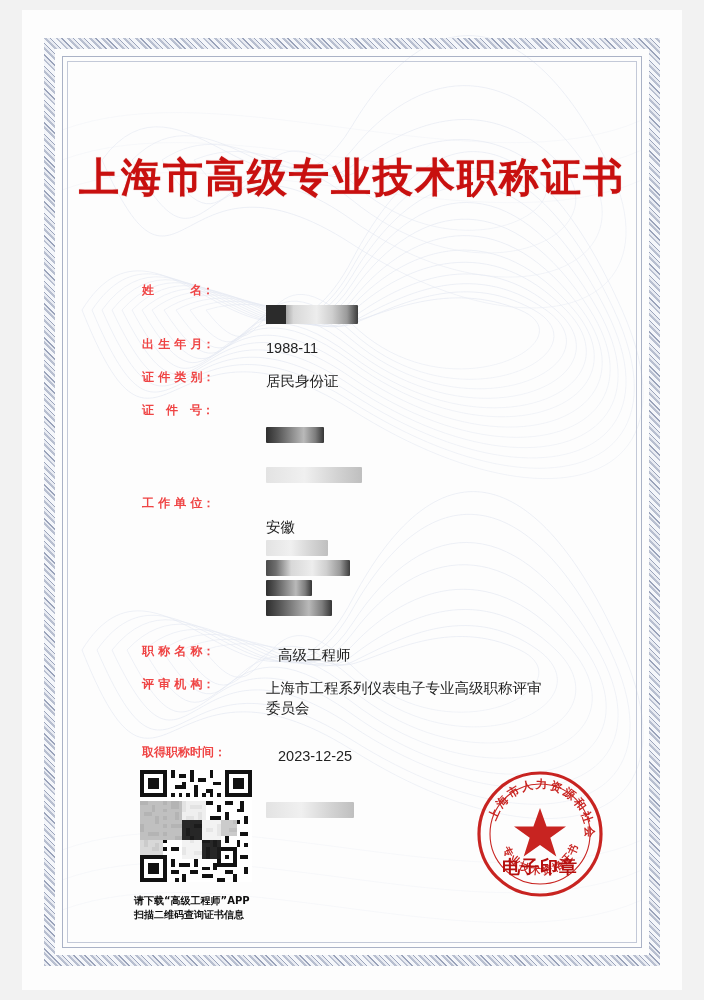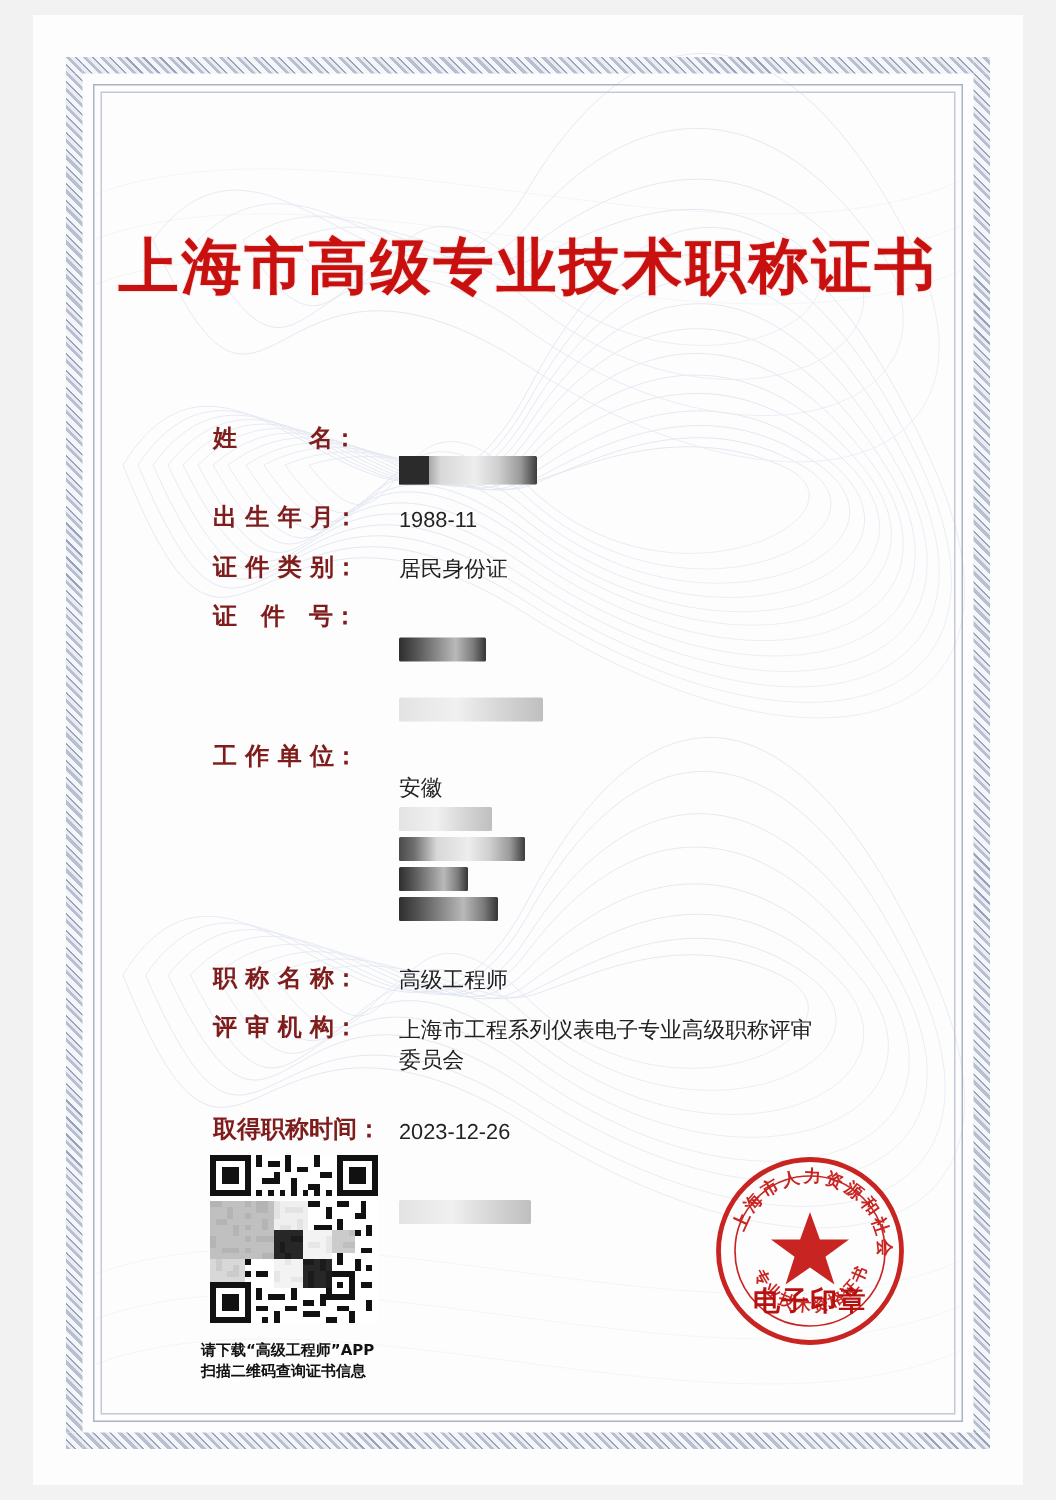--- a/index.html
+++ b/index.html
@@ -78,28 +78,28 @@
     position: absolute;
     left: 120px; top: 272px;
     width: 470px;
   }
   .row {
     display: flex;
     align-items: flex-start;
     margin-bottom: 11px;
     min-height: 22px;
   }
-  .row.gap-before { margin-top: 26px; }
+  .row.gap-before { margin-top: 26px; gap: 12px; }
   .label {
     width: 124px;
     flex: 0 0 124px;
     font-family: "DejaVu Serif", "Liberation Serif", serif;
-    font-size: 16px;
+    font-size: 12px;
     font-weight: 700;
-    color: #7f1d1d;
+    color: #ef4444;
     letter-spacing: 0px;
     display: flex;
     justify-content: space-between;
   }
   .label.tight { letter-spacing: 0; }
   .value {
     font-family: "DejaVu Serif", "Liberation Serif", serif;
     font-size: 14.5px;
     color: #222;
     line-height: 20px;
@@ -292,21 +292,21 @@
 
 
       <div class="row">
         <div class="label">评 审 机 构：</div>
         <div class="value">上海市工程系列仪表电子专业高级职称评审
 委员会</div>
       </div>
 
       <div class="row gap-before">
         <div class="label tight">取得职称时间：</div>
-        <div class="value mono">2023-12-26</div>
+        <div class="value mono">2023-12-25</div>
       </div>
 
       <div class="row">
         <div class="label">证 书 编 号：</div>
         <div class="value">
           <span class="redact redact-cert light"></span>
         </div>
       </div>
 
     </div>

